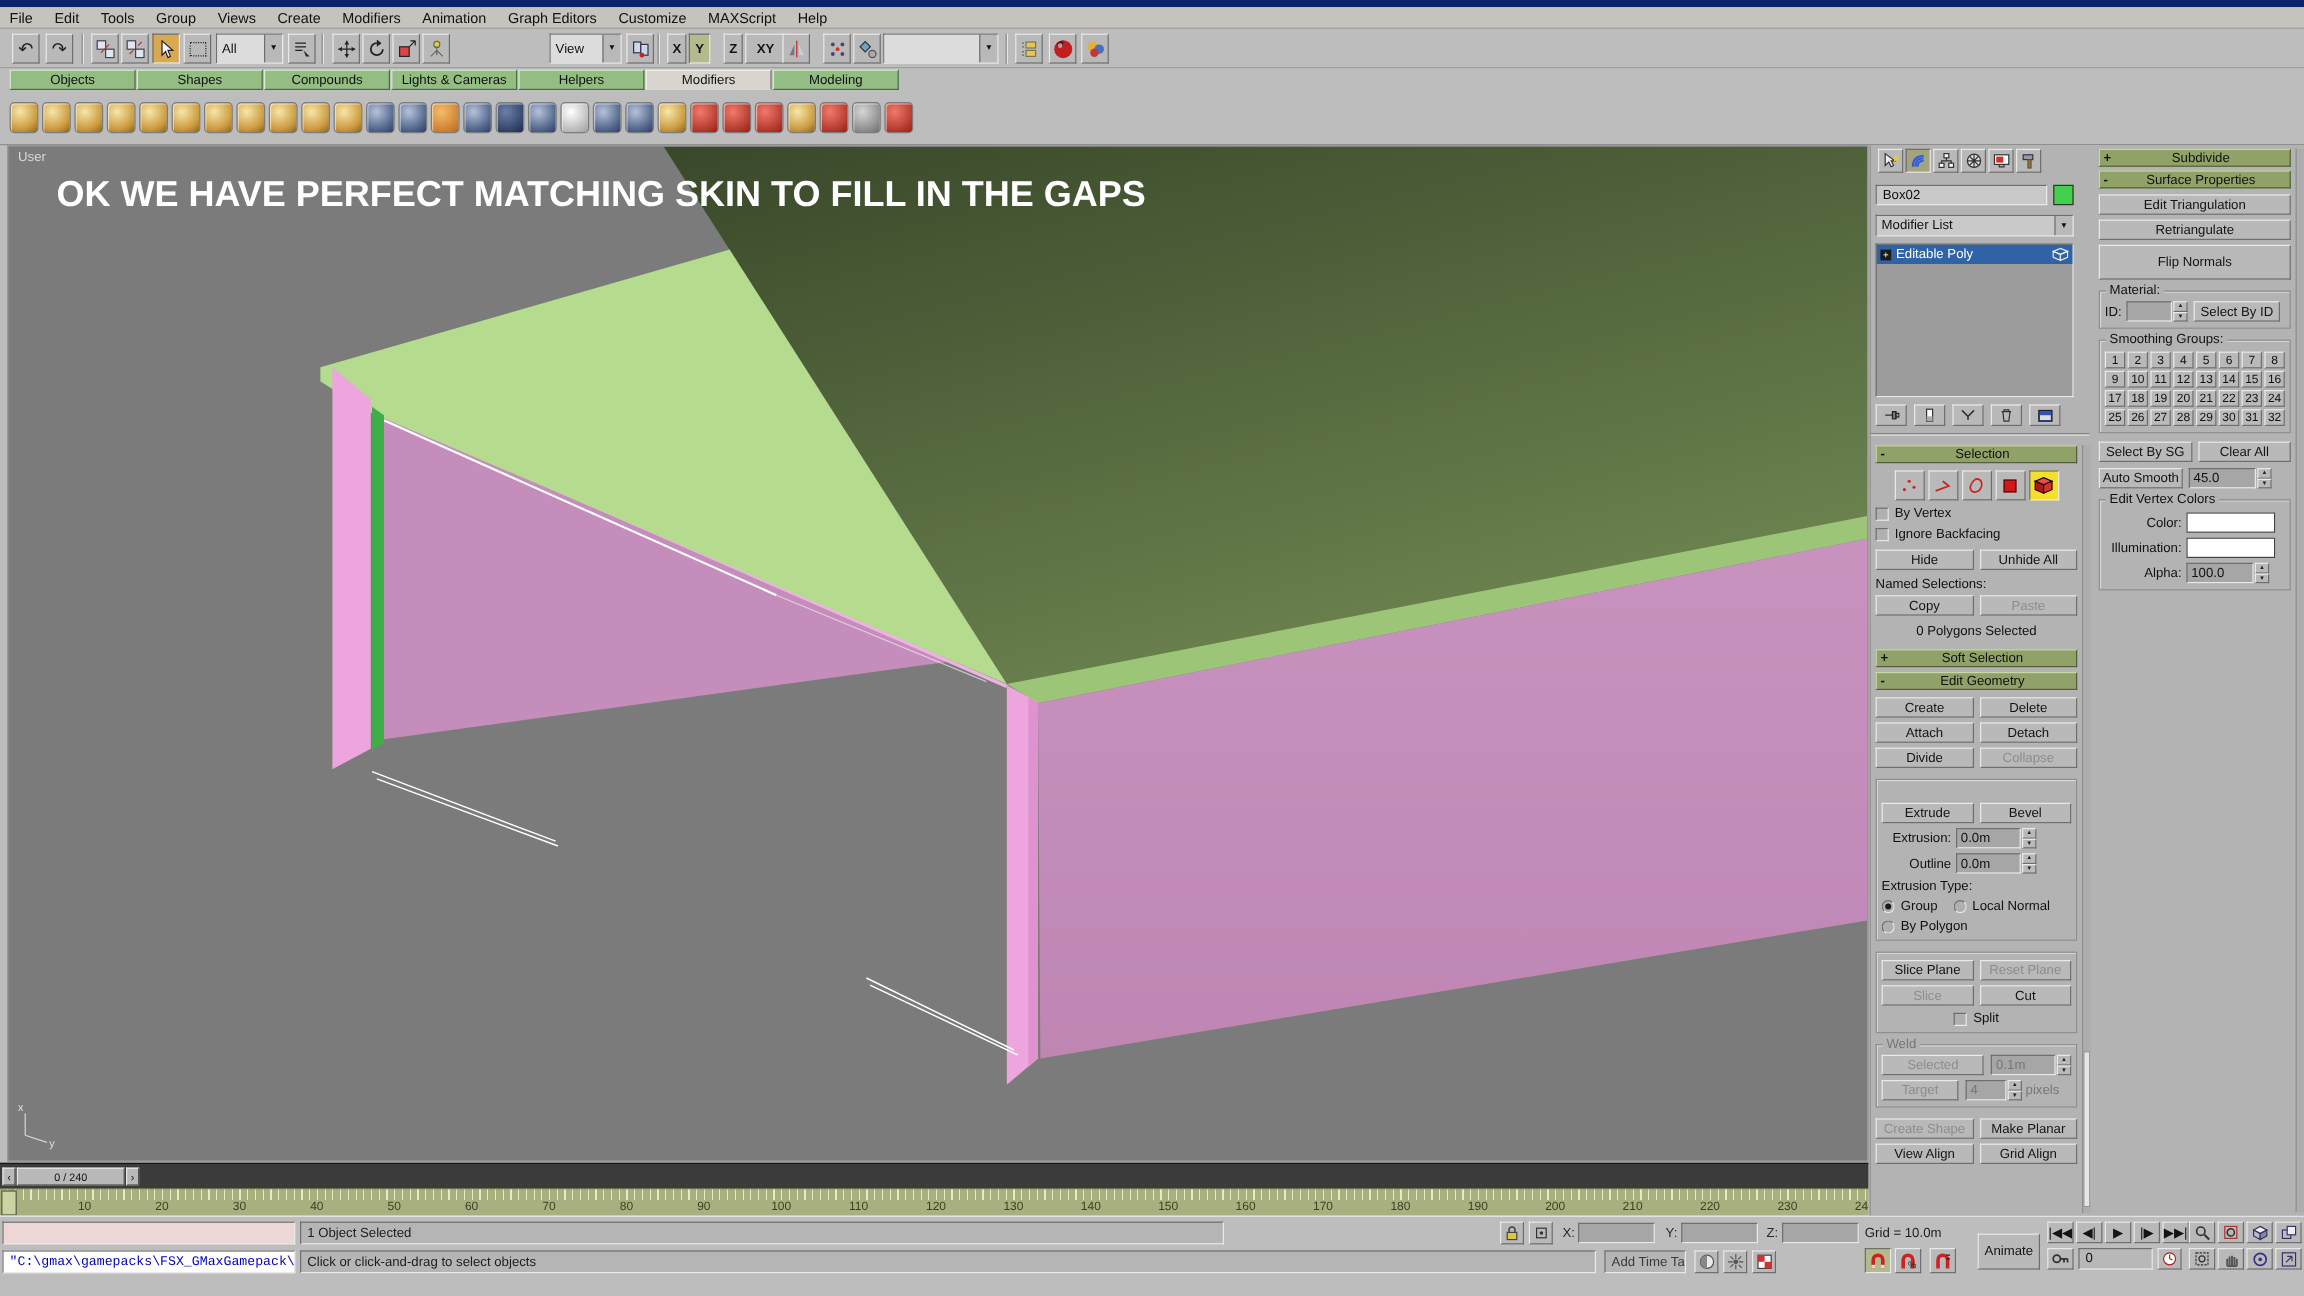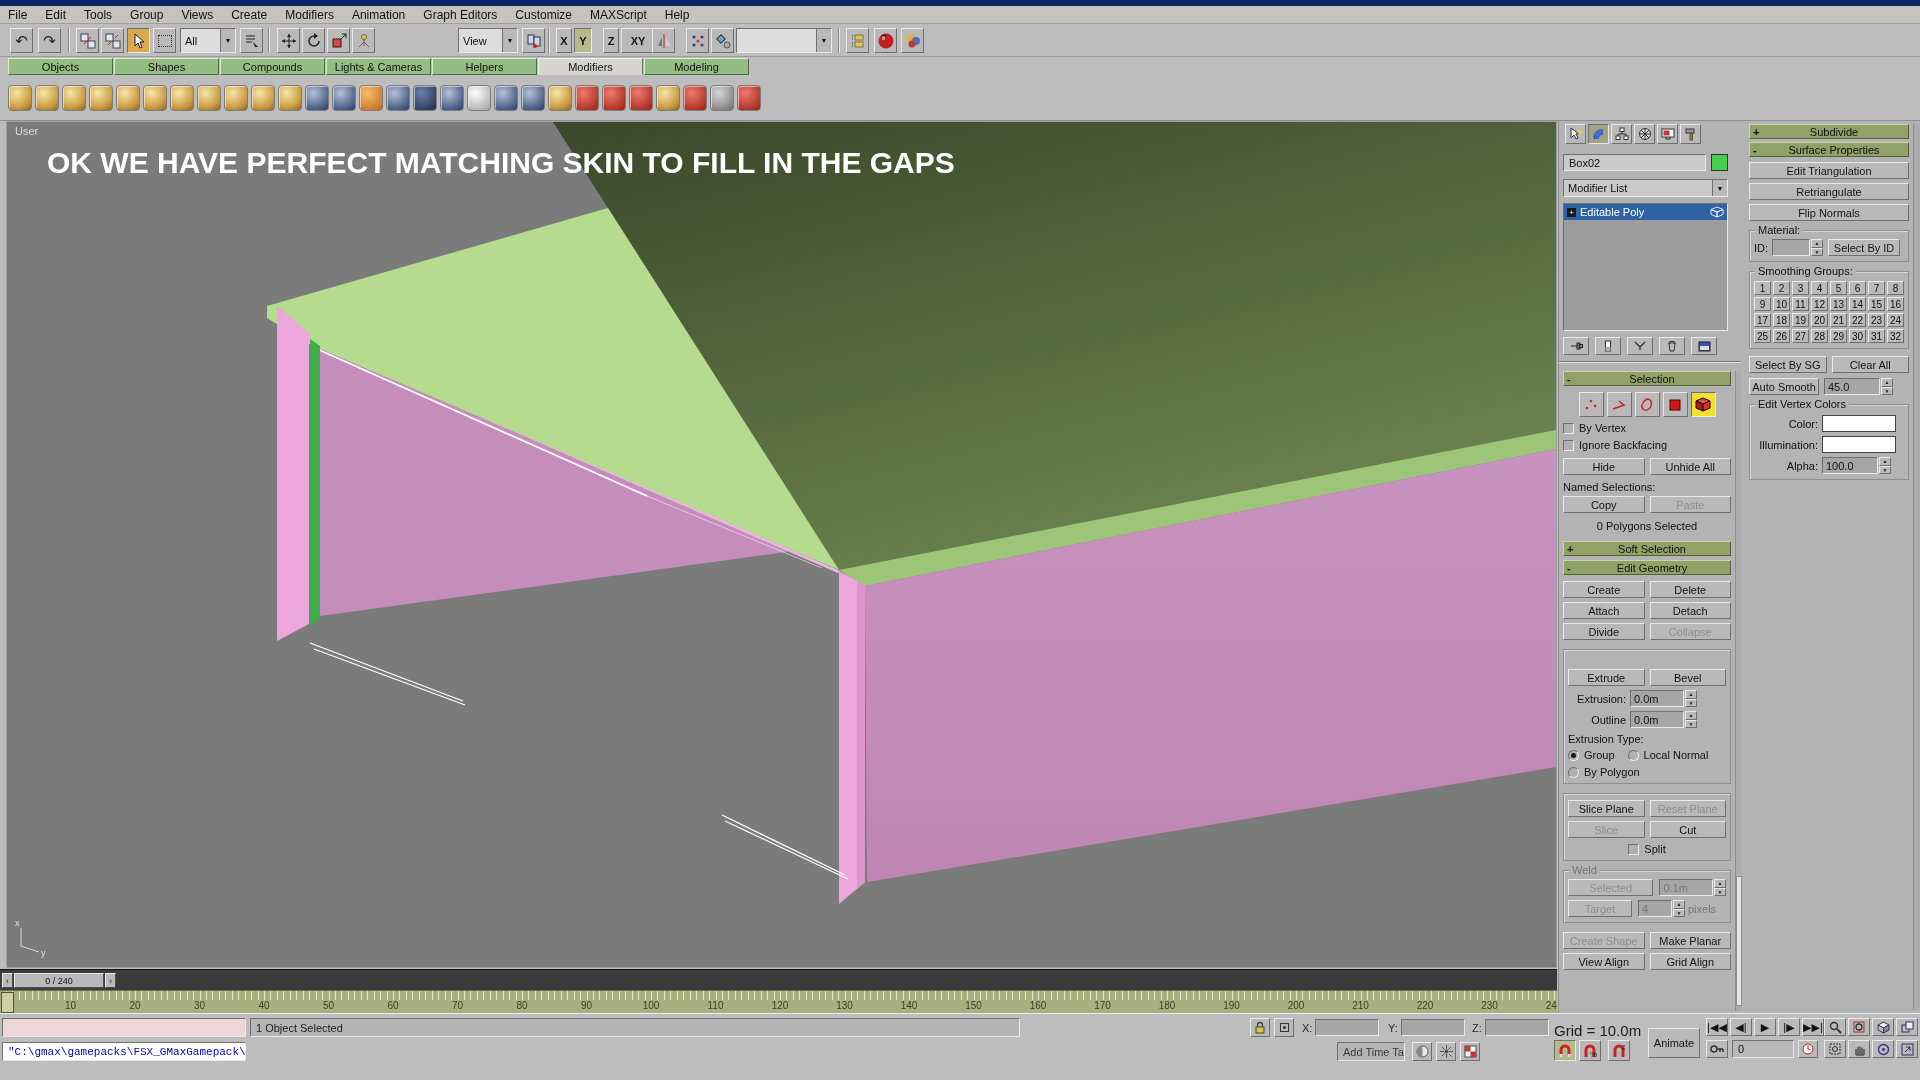--- a/index.html
+++ b/index.html
@@ -387,23 +387,24 @@
     <span style="width:9px;height:9px;border:1px solid #333;display:flex;align-items:center;justify-content:center">
         <span style="width:3px;height:3px;background:#333;border-radius:50%"></span>
       </span>
   </div>
   <span class="abs coordlbl" style="left:1302px;top:8px">X:</span>
   <div class="abs sunken" style="left:1315px;top:5px;width:64px;height:17px"></div>
   <span class="abs coordlbl" style="left:1388px;top:8px">Y:</span>
   <div class="abs sunken" style="left:1401px;top:5px;width:64px;height:17px"></div>
   <span class="abs coordlbl" style="left:1472px;top:8px">Z:</span>
   <div class="abs sunken" style="left:1485px;top:5px;width:64px;height:17px"></div>
-  <span class="abs" style="left:1554px;top:8px;font-size:15px;color:#1d1d1d">Grid = 10.0m</span>
+  <span class="abs" style="left:1554px;top:8px;font-size:11px;color:#1d1d1d">Grid = 10.0m</span>
 
   <div class="abs sunken fieldtxt mono" style="left:2px;top:28px;width:244px;height:19px;background:#ffffff">"C:\gmax\gamepacks\FSX_GMaxGamepack\"</div>
+  <div class="abs sunken fieldtxt" style="left:250px;top:28px;width:1080px;height:19px;background:#b5b5b5;color:#1d1d1d">Click or click-and-drag to select objects</div>
   <div class="abs sunken fieldtxt" style="left:1337px;top:28px;width:68px;height:19px;background:#b5b5b5;color:#3a3a3a">Add Time Tag</div>
   <div class="abs btn minibtn" style="left:1412px;top:28px;width:20px;height:19px">
     <svg width="13" height="13">
         <circle cx="6.5" cy="6.5" r="5.5" fill="#e8e8e8" stroke="#555"></circle>
         <path d="M6.5 1 A5.5 5.5 0 0 0 6.5 12" fill="#888"></path>
       </svg>
   </div>
   <div class="abs btn minibtn" style="left:1436px;top:28px;width:20px;height:19px">
     <svg width="13" height="13">
         <circle cx="6.5" cy="6.5" r="2" fill="#555"></circle>
@@ -765,21 +766,21 @@
     <div class="rhead">
       <span class="pm">+</span>
       <span class="ht">Subdivide</span>
     </div>
     <div class="rhead" style="margin-top:3px">
       <span class="pm">-</span>
       <span class="ht">Surface Properties</span>
     </div>
     <div class="btn" style="height:17px;margin-top:5px">Edit Triangulation</div>
     <div class="btn" style="height:17px;margin-top:4px">Retriangulate</div>
-    <div class="btn" style="height:17px;margin-top:4px">Flip Normals</div>
+    <div class="btn" style="height:29px;margin-top:4px">Flip Normals</div>
 
     <div class="gbox">
       <span class="glabel">Material:</span>
       <div class="spinrow" style="margin-top:2px">
         <span class="lbl">ID:</span>
         <span class="sfield" style="width:38px"></span>
         <span class="spin">
             <i>▲</i>
             <i>▼</i>
           </span>

